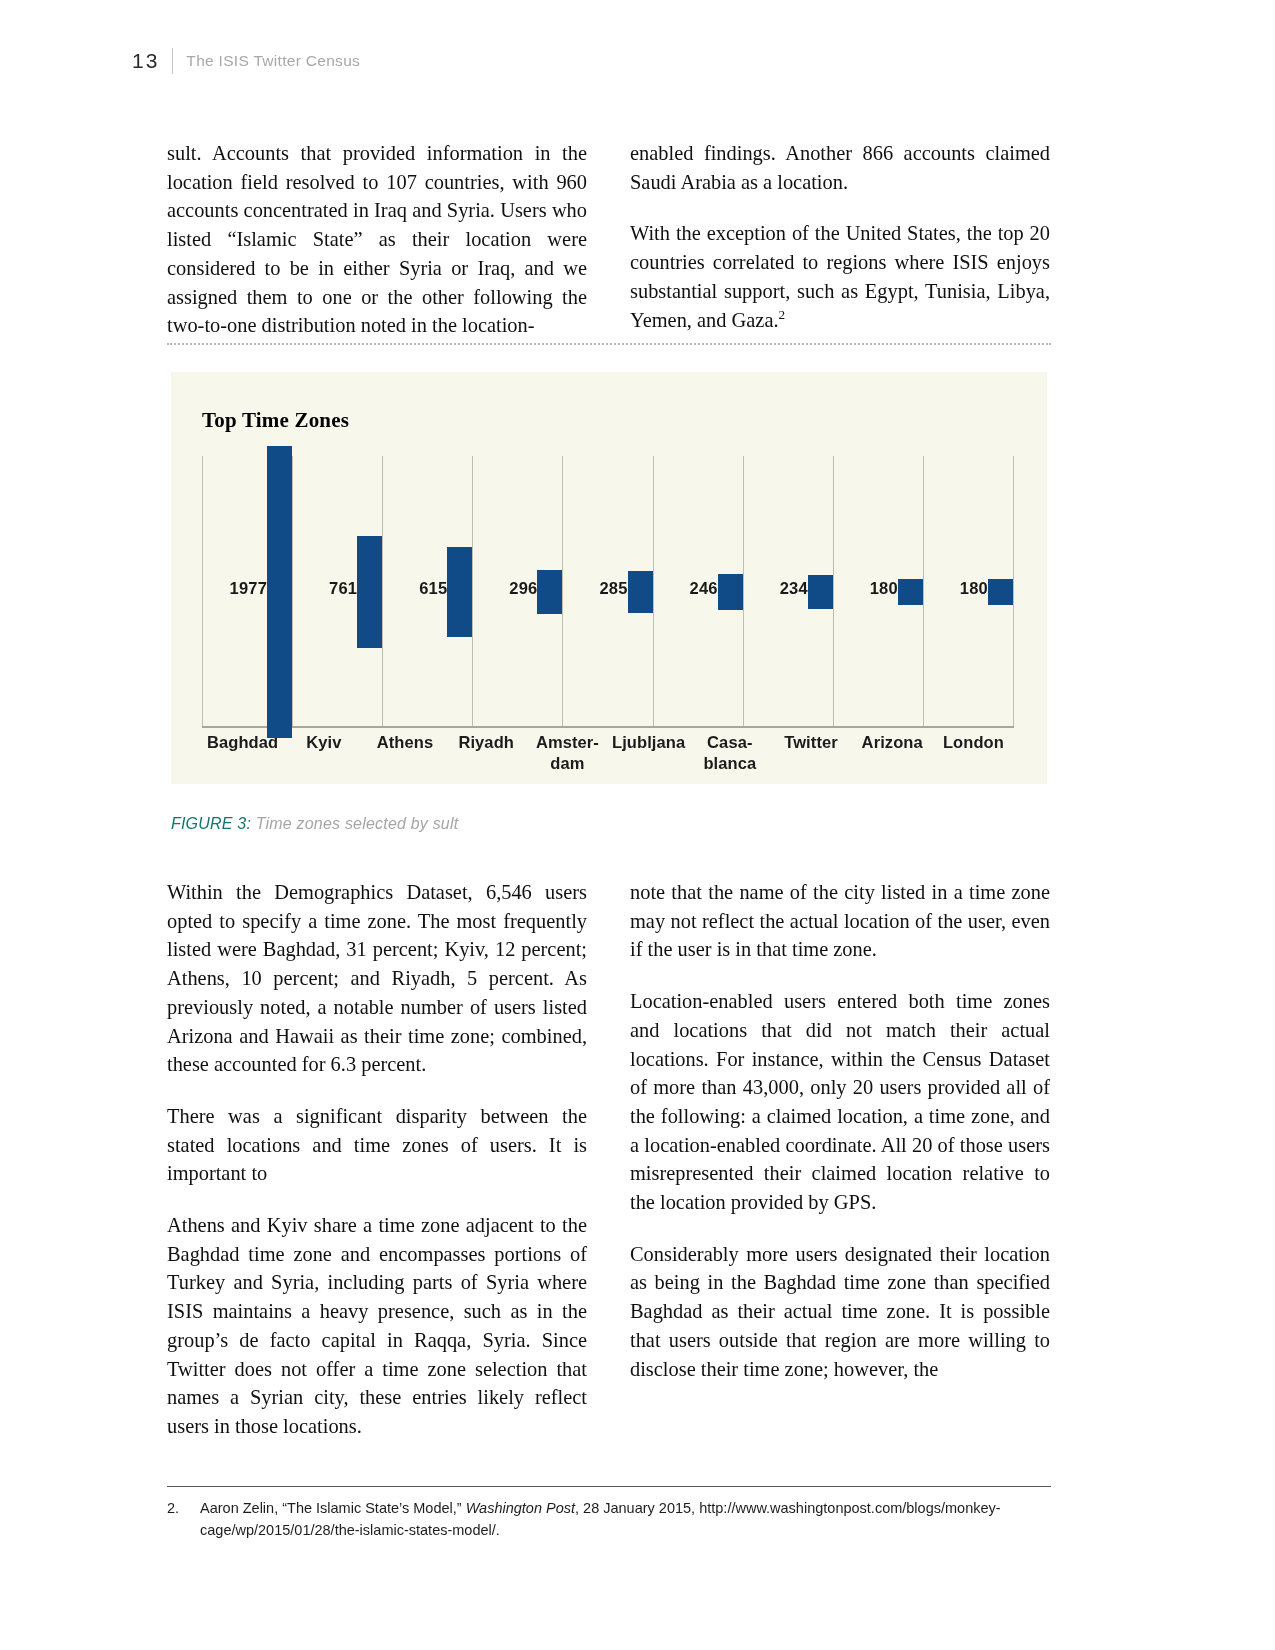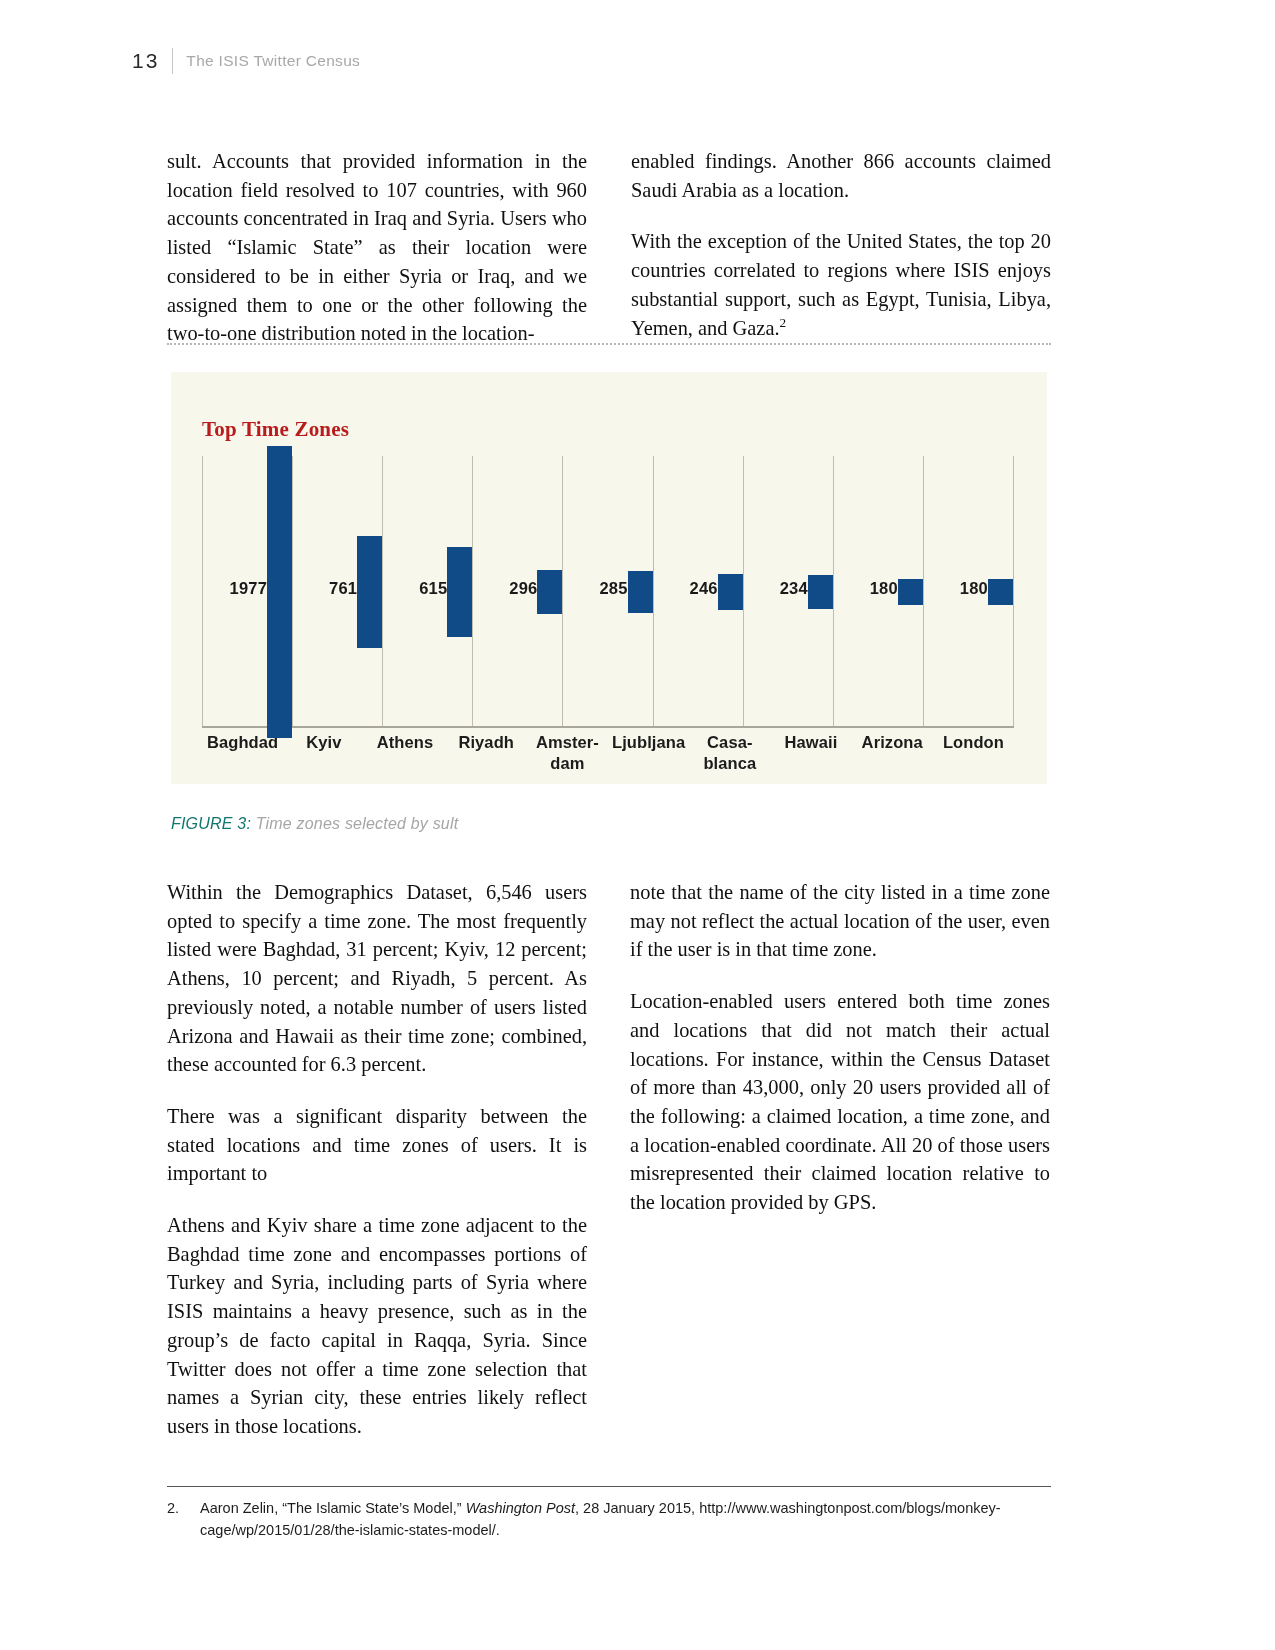--- a/index.html
+++ b/index.html
@@ -48,21 +48,21 @@
   }
 
   
   .cols {
     position: absolute;
     left: 167px;
     width: 884px;
     display: flex;
     gap: 43px;
   }
-  .cols.top  { top: 147px; justify-content: space-between; }
+  .cols.top  { top: 139px; }
   .cols.mid  { top: 878px; }
   .col {
     width: 420px;
   }
   p.body {
     margin: 0 0 23px 0;
     font-size: 20.4px;
     line-height: 28.7px;
     text-align: justify;
     text-justify: inter-word;
@@ -90,23 +90,22 @@
     height: 412px;
     background: #f7f7ec;
   }
   .chart-title {
     position: absolute;
     left: 31px;
     top: 36px;
     font-family: "Liberation Serif", serif;
     font-weight: bold;
     font-size: 21px;
-    color: #b91c1c;
+    color: #000000;
     letter-spacing: 0.2px;
-    margin-top: 9px;
   }
   .plot {
     position: absolute;
     left: 31px;
     top: 84px;
     right: 33px;
     height: 272px;
   }
   .plot-inner {
     position: absolute;
@@ -286,21 +285,21 @@
         <div>dam</div>
       </div>
       <div class="xlabel">
         <div>Ljubljana</div>
       </div>
       <div class="xlabel">
         <div>Casa-</div>
         <div>blanca</div>
       </div>
       <div class="xlabel">
-        <div>Hawaii</div>
+        <div>Twitter</div>
       </div>
       <div class="xlabel">
         <div>Arizona</div>
       </div>
       <div class="xlabel">
         <div>London</div>
       </div>
     </div>
 </div>
 
@@ -308,20 +307,21 @@
 
 <div class="cols mid">
   <div class="col">
     <p class="body">Within the Demographics Dataset, 6,546 users opted to specify a time zone. The most frequently listed were Baghdad, 31 percent; Kyiv, 12 percent; Athens, 10 percent; and Riyadh, 5 percent. As previously noted, a notable number of users listed Arizona and Hawaii as their time zone; combined, these accounted for 6.3 percent.</p>
     <p class="body">There was a significant disparity between the stated locations and time zones of users. It is important to</p>
     <p class="body">Athens and Kyiv share a time zone adjacent to the Baghdad time zone and encompasses portions of Turkey and Syria, including parts of Syria where ISIS maintains a heavy presence, such as in the group’s de facto capital in Raqqa, Syria. Since Twitter does not offer a time zone selection that names a Syrian city, these entries likely reflect users in those locations.</p>
   </div>
   <div class="col">
     <p class="body">note that the name of the city listed in a time zone may not reflect the actual location of the user, even if the user is in that time zone.</p>
     <p class="body">Location-enabled users entered both time zones and locations that did not match their actual locations. For instance, within the Census Dataset of more than 43,000, only 20 users provided all of the following: a claimed location, a time zone, and a location-enabled coordinate. All 20 of those users misrepresented their claimed location relative to the location provided by GPS.</p>
+    <p class="body">Considerably more users designated their location as being in the Baghdad time zone than specified Baghdad as their actual time zone. It is possible that users outside that region are more willing to disclose their time zone; however, the</p>
   </div>
 </div>
 
 <div class="footnote-rule"></div>
 <div class="footnote">
   <span class="footnote-num">2.</span>
   <span class="footnote-text"><span>Aaron Zelin, “The Islamic State’s Model,” </span><i>Washington Post</i><span>, 28 January 2015, http://www.washingtonpost.com/blogs/monkey-cage/wp/2015/01/28/the-islamic-states-model/.</span></span>
 </div>
 
 </body></html>

